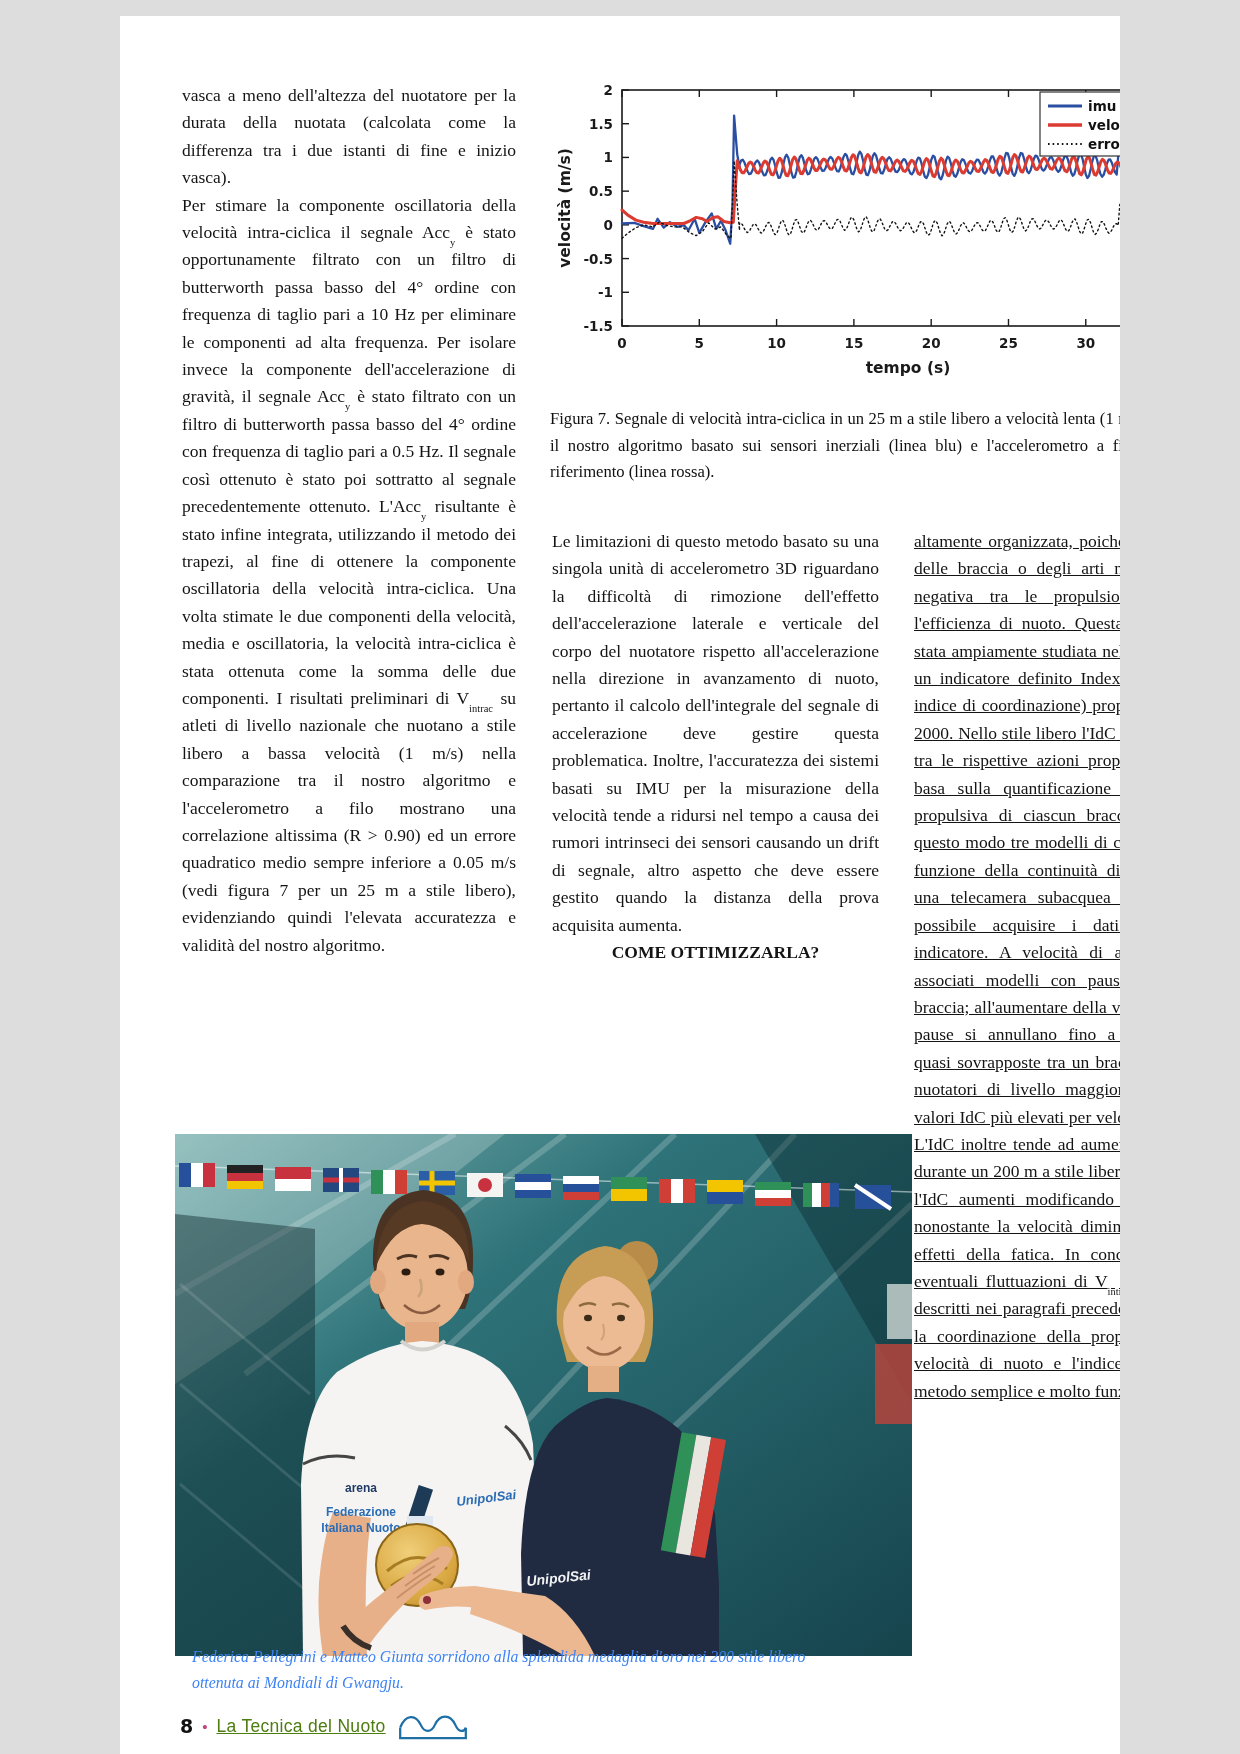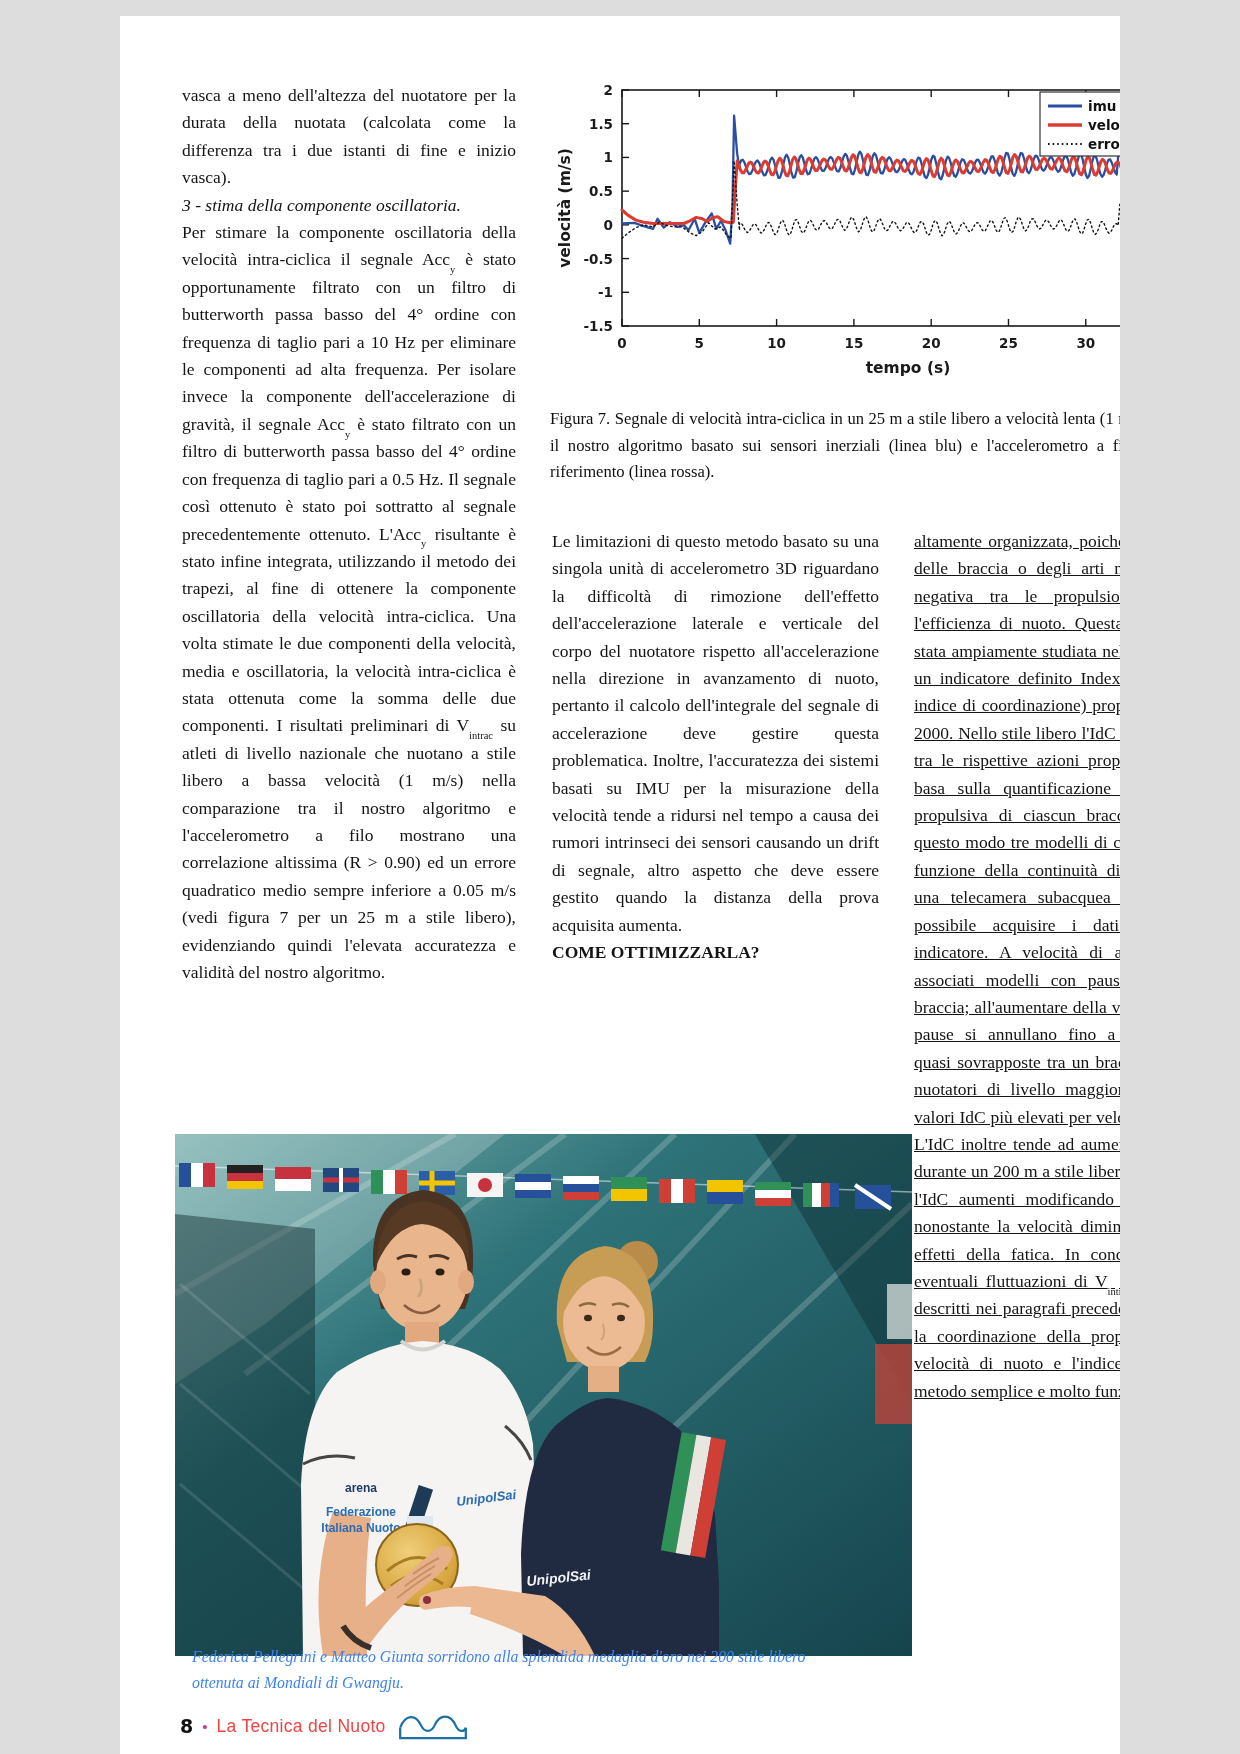--- a/index.html
+++ b/index.html
@@ -4,50 +4,49 @@
 <style>
   html,body{margin:0;padding:0;background:#ddd;}
   .page{position:relative;width:1000px;height:1754px;margin:16px auto;background:#ffffff;
         font-family:"Liberation Serif",serif;color:#141414;overflow:hidden;}
   .col{position:absolute;font-size:17.5px;line-height:27.4px;text-align:justify;}
   .col p{margin:0;}
   .col1{left:62px;top:66px;width:334px;}
   .col2{left:432px;top:512px;width:327px;}
   .col3{left:794px;top:512px;width:387px;text-decoration:underline;}
   .subhead{font-style:italic;}
-  .colhead{font-weight:bold;text-align:left;}
+  .colhead{font-weight:bold;text-align:center;}
   sub{font-size:60%;line-height:0;position:relative;top:0.32em;}
   .chartbox{position:absolute;left:428px;top:60px;width:660px;height:318px;}
   .figcaption{position:absolute;left:430px;top:390px;width:754px;margin:0;
               font-size:16.6px;line-height:26.5px;color:#101010;text-align:justify;}
   .photo{position:absolute;left:55px;top:1118px;width:737px;height:522px;}
   .photo svg{display:block;}
   .photocaption{position:absolute;left:72px;top:1628px;width:648px;margin:0;
                 font-style:italic;font-size:15.8px;line-height:26px;color:#3b82f6;}
   .footer{position:absolute;left:60px;top:1694px;display:flex;align-items:center;gap:9px;
           font-family:"Liberation Sans",sans-serif;}
   .pnum{font-weight:bold;font-size:19px;color:#111;font-family:"DejaVu Sans",sans-serif;}
   .dot{color:#c2417f;font-size:15px;}
-  .mag{color:#ef4444;font-size:17.5px;letter-spacing:.3px;}
+  .mag{color:#4d7c0f;font-size:17.5px;letter-spacing:.3px;text-decoration:underline;}
   svg text.tick{font:bold 13.5px "DejaVu Sans",sans-serif;fill:#1a1a1a;}
   svg text.axlabel{font:bold 15.5px "DejaVu Sans",sans-serif;fill:#1a1a1a;}
   svg text.legend{font:bold 13.5px "DejaVu Sans",sans-serif;fill:#111;}
   .fed{font:bold 12px "Liberation Sans",sans-serif;fill:#2b6cb4;}
   .arena{font:bold 12px "Liberation Sans",sans-serif;fill:#203a66;}
   .uniblue{font:italic bold 13px "Liberation Sans",sans-serif;fill:#2b6cb4;}
   .uniwhite{font:italic bold 14px "Liberation Sans",sans-serif;fill:#f2f2f2;}
 </style>
 </head>
 <body>
 
 <div class="page">
 
   <div class="col col1">
     <p>vasca a meno dell'altezza del nuotatore per la durata della nuotata (calcolata come la differenza tra i due istanti di fine e inizio vasca).</p>
-    <p class="subhead">3 - stima della componente oscillatoria.</p>
     <p>Per stimare la componente oscillatoria della velocità intra-ciclica il segnale Acc<sub>y</sub> è stato opportunamente filtrato con un filtro di butterworth passa basso del 4° ordine con frequenza di taglio pari a 10 Hz per eliminare le componenti ad alta frequenza. Per isolare invece la componente dell'accelerazione di gravità, il segnale Acc<sub>y</sub> è stato filtrato con un filtro di butterworth passa basso del 4° ordine con frequenza di taglio pari a 0.5 Hz. Il segnale così ottenuto è stato poi sottratto al segnale precedentemente ottenuto. L'Acc<sub>y</sub> risultante è stato infine integrata, utilizzando il metodo dei trapezi, al fine di ottenere la componente oscillatoria della velocità intra-ciclica. Una volta stimate le due componenti della velocità, media e oscillatoria, la velocità intra-ciclica è stata ottenuta come la somma delle due componenti. I risultati preliminari di V<sub>intrac</sub> su atleti di livello nazionale che nuotano a stile libero a bassa velocità (1 m/s) nella comparazione tra il nostro algoritmo e l'accelerometro a filo mostrano una correlazione altissima (R &gt; 0.90) ed un errore quadratico medio sempre inferiore a 0.05 m/s (vedi figura 7 per un 25 m a stile libero), evidenziando quindi l'elevata accuratezza e validità del nostro algoritmo.</p>
   </div>
 
   <div class="chartbox">
     <svg id="chartplot" width="660" height="318" viewBox="0 0 660 318">
         <rect x="74" y="14" width="572" height="236" fill="#ffffff" stroke="#1a1a1a" stroke-width="1.6"></rect>
         <line x1="74" y1="250" x2="74" y2="243" stroke="#1a1a1a" stroke-width="1.4"></line>
         <line x1="74" y1="14" x2="74" y2="21" stroke="#1a1a1a" stroke-width="1.4"></line>
         <text x="74" y="272" text-anchor="middle" class="tick">0</text>
         <line x1="151.2972972972973" y1="250" x2="151.2972972972973" y2="243" stroke="#1a1a1a" stroke-width="1.4"></line>

